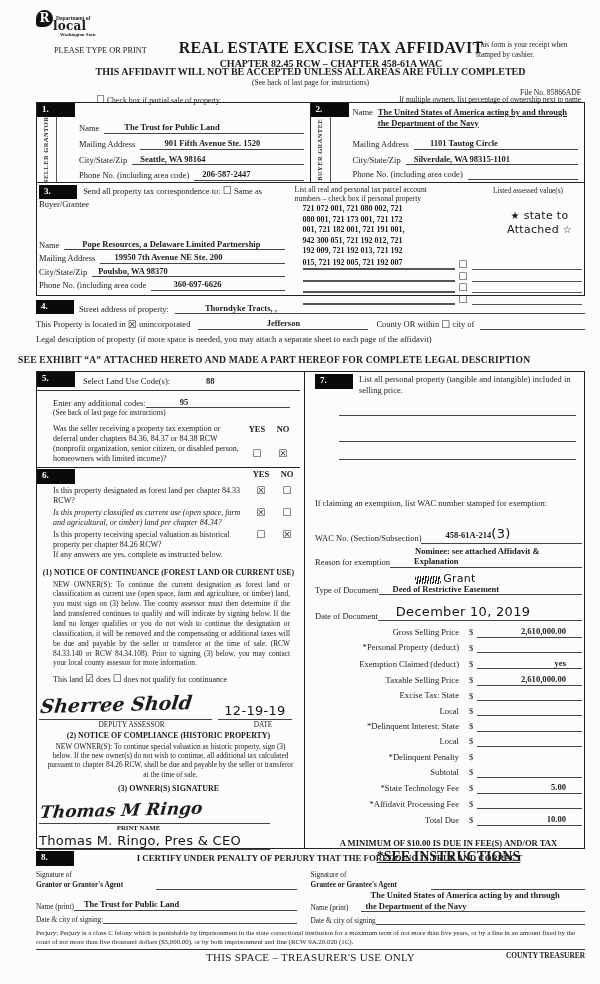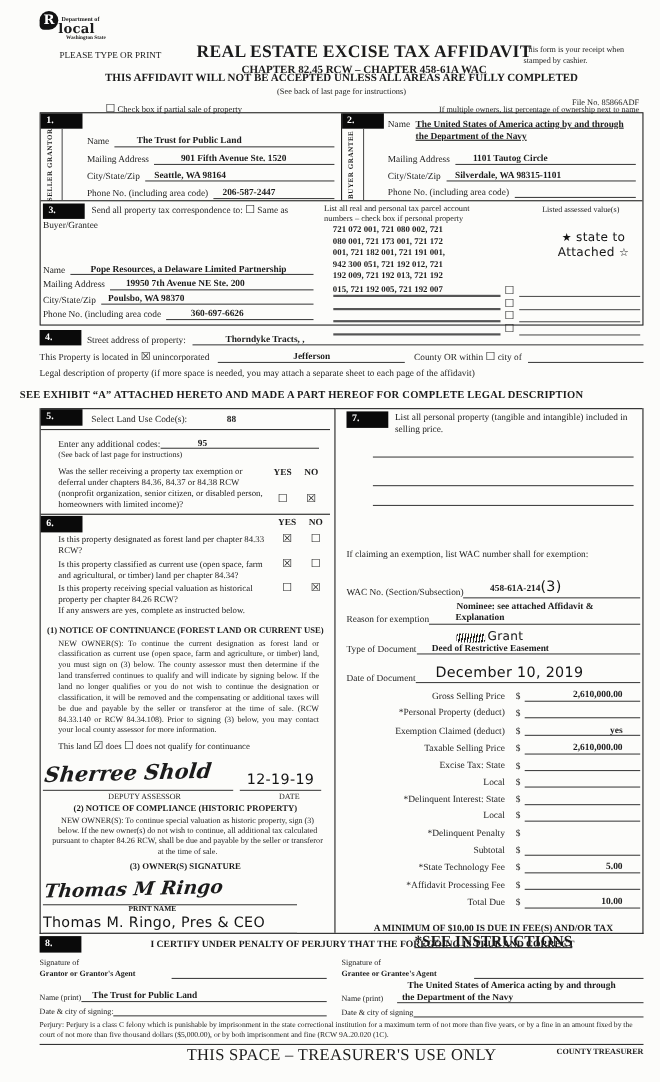--- a/index.html
+++ b/index.html
@@ -96,21 +96,21 @@
   .money .mlab { width:150px; text-align:right; padding-right:6px; font-size:8.6px; }
   .money .md { width:12px; text-align:center; }
   .money .mline { flex:1; border-bottom:1px solid #444; min-height:10px; text-align:right; font-weight:bold; padding-right:16px; font-size:8.6px; }
   
   .s8 { border-top:0px; margin-top:0; }
   .s8-head { display:flex; align-items:center; margin-top:2px; }
   .s8-cols { display:flex; margin-top:3px; }
   .s8-col { width:50%; padding-right:14px; }
   .perjury { font-size:6.9px; line-height:1.3; border-bottom:1px solid #333; padding-bottom:2px; margin-top:4px; }
   .treas { position:relative; height:13px; margin-top:1px; }
-  .treas .c { position:absolute; left:0; right:0; text-align:center; font-size:15px; letter-spacing:.3px; }
+  .treas .c { position:absolute; left:0; right:0; text-align:center; font-size:11px; letter-spacing:.3px; }
   .treas .r { position:absolute; right:0; top:0; font-size:7.4px; font-weight:bold; }
 </style>
 </head>
 <body>
 
 <div class="page">
 
   <div class="hdr">
     <div class="logo">
       <span class="logo-r">R</span>
@@ -304,21 +304,21 @@
         <span class="q"></span>
         <span class="y bold">YES</span>
         <span class="n bold">NO</span>
       </div>
       <div class="yn" style="margin-top:2px;">
         <span class="q" style="font-size:8px;">Is this property designated as forest land per chapter 84.33 RCW?</span>
         <span class="y cb">☒</span>
         <span class="n cb">☐</span>
       </div>
       <div class="yn" style="margin-top:2px;">
-        <span class="q" style="font-size:8px;">Is this property classified as current use (open space, farm and agricultural, or timber) land per chapter 84.34?</span>
+        <span class="q" style="font-size:8px;font-style:italic;">Is this property classified as current use (open space, farm and agricultural, or timber) land per chapter 84.34?</span>
         <span class="y cb">☒</span>
         <span class="n cb">☐</span>
       </div>
       <div class="yn" style="margin-top:2px;">
         <span class="q" style="font-size:8px;">Is this property receiving special valuation as historical property per chapter 84.26 RCW?</span>
         <span class="y cb">☐</span>
         <span class="n cb">☒</span>
       </div>
       <div style="margin-left:16px; font-size:8px;">If any answers are yes, complete as instructed below.</div>
 
@@ -366,21 +366,21 @@
 
     <div class="colR">
       <div class="row" style="align-items:flex-start;">
         <span class="numbox" style="margin-right:6px;">7.</span>
         <span style="flex:1;">List all personal property (tangible and intangible) included in selling price.</span>
       </div>
       <div class="line" style="margin:10px 6px 0 24px;"></div>
       <div class="line" style="margin:16px 6px 0 24px;"></div>
       <div class="line" style="margin:8px 6px 0 24px;"></div>
 
-      <div style="margin-top:38px;">If claiming an exemption, list WAC number shall for exemption:</div>
+      <div style="margin-top:38px;">If claiming an exemption, list WAC number stamped for exemption:</div>
 
       <div class="row" style="margin-top:18px;">
         <span class="lab">WAC No. (Section/Subsection)</span>
         <span class="line" style="padding-left:24px;">
           <span class="val">458-61A-214</span><span class="hand" style="font-size:13px;">(3)</span>
         </span>
       </div>
       <div class="val" style="margin:2px 0 0 100px;">Nominee:  see attached Affidavit &amp;</div>
       <div class="row">
         <span class="lab">Reason for exemption</span>

